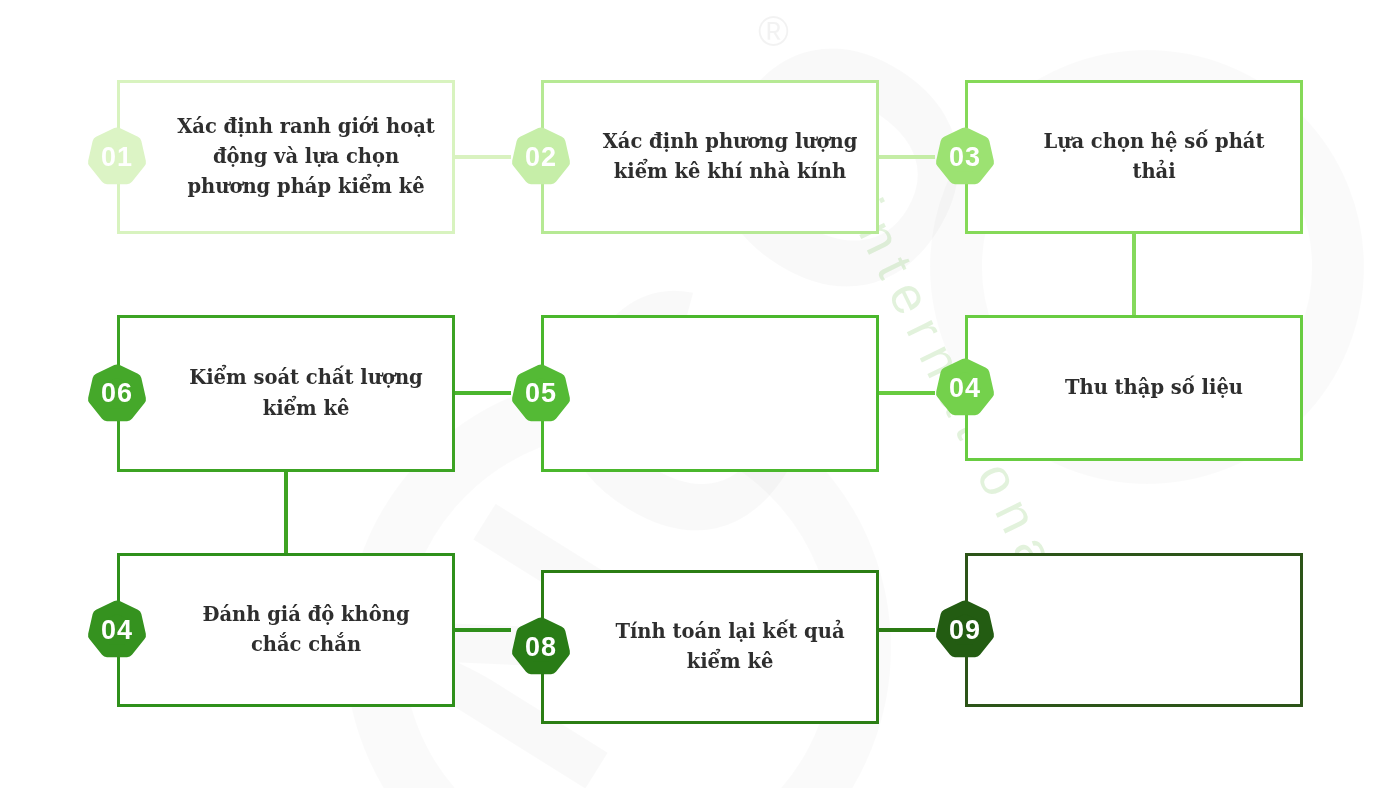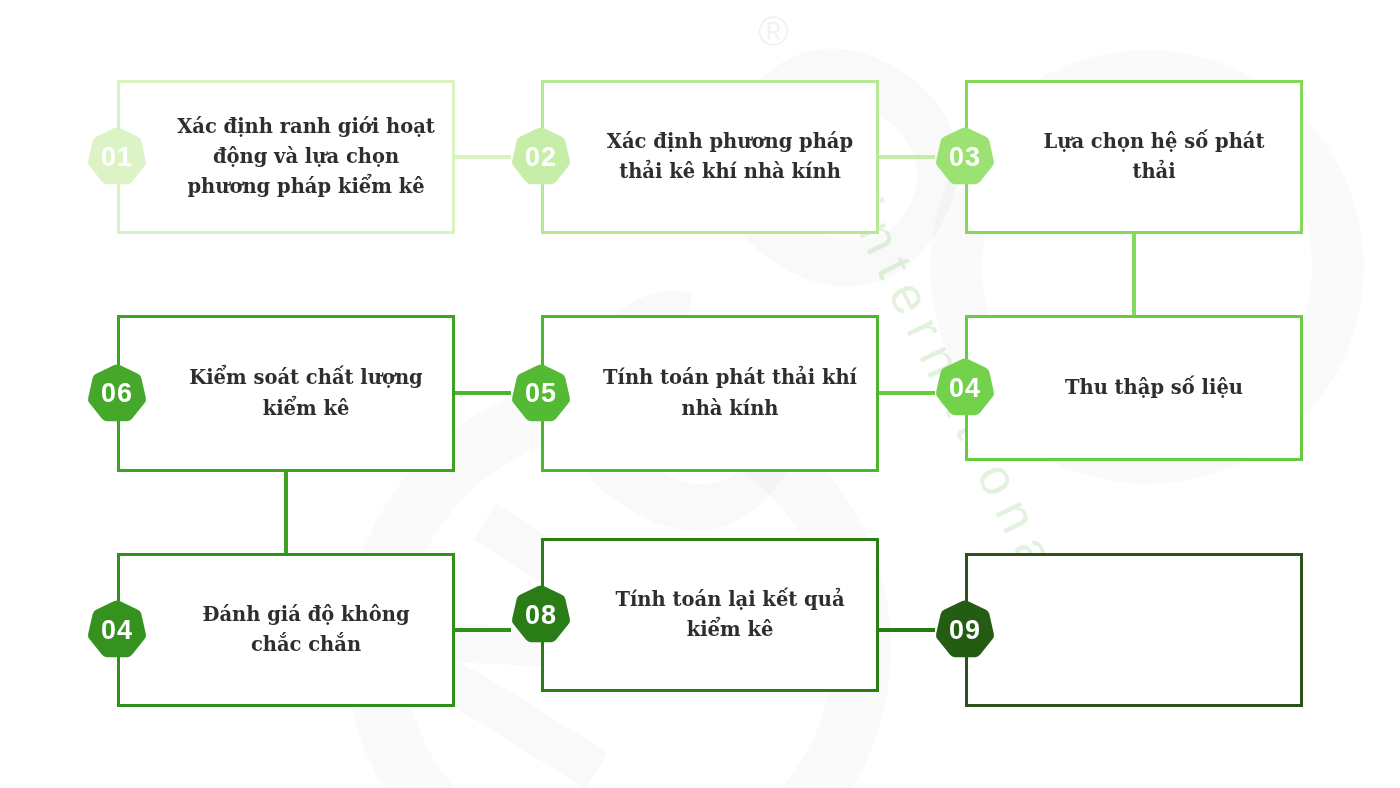--- a/index.html
+++ b/index.html
@@ -47,21 +47,21 @@
     background:#ffffff;border:3px solid #ccc;box-sizing:border-box;
     display:flex;align-items:center;justify-content:center;
   }
   .pos-r1c1{left:117px;top:80px;}
   .pos-r1c2{left:541px;top:80px;}
   .pos-r1c3{left:965px;top:80px;}
   .pos-r2c1{left:117px;top:315px;height:157px;}
   .pos-r2c2{left:541px;top:315px;height:157px;}
   .pos-r2c3{left:965px;top:315px;height:146px;}
   .pos-r3c1{left:117px;top:553px;}
-  .pos-r3c2{left:541px;top:538px;}
+  .pos-r3c2{left:541px;top:570px;}
   .pos-r3c3{left:965px;top:553px;}
   .label{
     margin:0;padding:0 16px 0 56px;
     font-size:19.5px;font-weight:bold;line-height:1.55;
     color:#2e2e2e;text-align:center;
   }
   
   .badge{
     position:absolute;left:-34px;top:50%;margin-top:-31px;
     width:62px;height:62px;z-index:3;
@@ -103,21 +103,21 @@
     </span>
     <p class="label" style="color: rgb(46, 46, 46);">Xác định ranh giới hoạt động và lựa chọn phương pháp kiểm kê</p>
   </div>
   <div class="step pos-r1c2" style="border-color: rgb(182, 233, 148);">
     <span class="badge">
       <svg viewBox="0 0 64 64">
           <polygon points="32,8 13.2,17 8.6,37.3 21.6,53.6 42.4,53.6 55.4,37.3 50.8,17" stroke-width="13" stroke-linejoin="round" fill="#c6eea8" stroke="#c6eea8"></polygon>
         </svg>
       <span class="num" style="color: rgb(255, 255, 255);">02</span>
     </span>
-    <p class="label" style="color: rgb(46, 46, 46);">Xác định phương pháp thải kê khí nhà kính</p>
+    <p class="label" style="color: rgb(46, 46, 46);">Xác định phương lượng kiểm kê khí nhà kính</p>
   </div>
   <div class="step pos-r1c3" style="border-color: rgb(133, 217, 88);">
     <span class="badge">
       <svg viewBox="0 0 64 64">
           <polygon points="32,8 13.2,17 8.6,37.3 21.6,53.6 42.4,53.6 55.4,37.3 50.8,17" stroke-width="13" stroke-linejoin="round" fill="#9ce272" stroke="#9ce272"></polygon>
         </svg>
       <span class="num" style="color: rgb(255, 255, 255);">03</span>
     </span>
     <p class="label" style="color: rgb(46, 46, 46);">Lựa chọn hệ số phát thải</p>
   </div>
@@ -131,21 +131,20 @@
     </span>
     <p class="label" style="color: rgb(46, 46, 46);">Kiểm soát chất lượng kiểm kê</p>
   </div>
   <div class="step pos-r2c2" style="border-color: rgb(74, 183, 44);">
     <span class="badge">
       <svg viewBox="0 0 64 64">
           <polygon points="32,8 13.2,17 8.6,37.3 21.6,53.6 42.4,53.6 55.4,37.3 50.8,17" stroke-width="13" stroke-linejoin="round" fill="#54ba35" stroke="#54ba35"></polygon>
         </svg>
       <span class="num" style="color: rgb(255, 255, 255);">05</span>
     </span>
-    <p class="label" style="color: rgb(46, 46, 46);">Tính toán phát thải khí nhà kính</p>
   </div>
   <div class="step pos-r2c3" style="border-color: rgb(104, 204, 65);">
     <span class="badge">
       <svg viewBox="0 0 64 64">
           <polygon points="32,8 13.2,17 8.6,37.3 21.6,53.6 42.4,53.6 55.4,37.3 50.8,17" stroke-width="13" stroke-linejoin="round" fill="#74d14c" stroke="#74d14c"></polygon>
         </svg>
       <span class="num" style="color: rgb(255, 255, 255);">04</span>
     </span>
     <p class="label" style="color: rgb(46, 46, 46);">Thu thập số liệu</p>
   </div>

